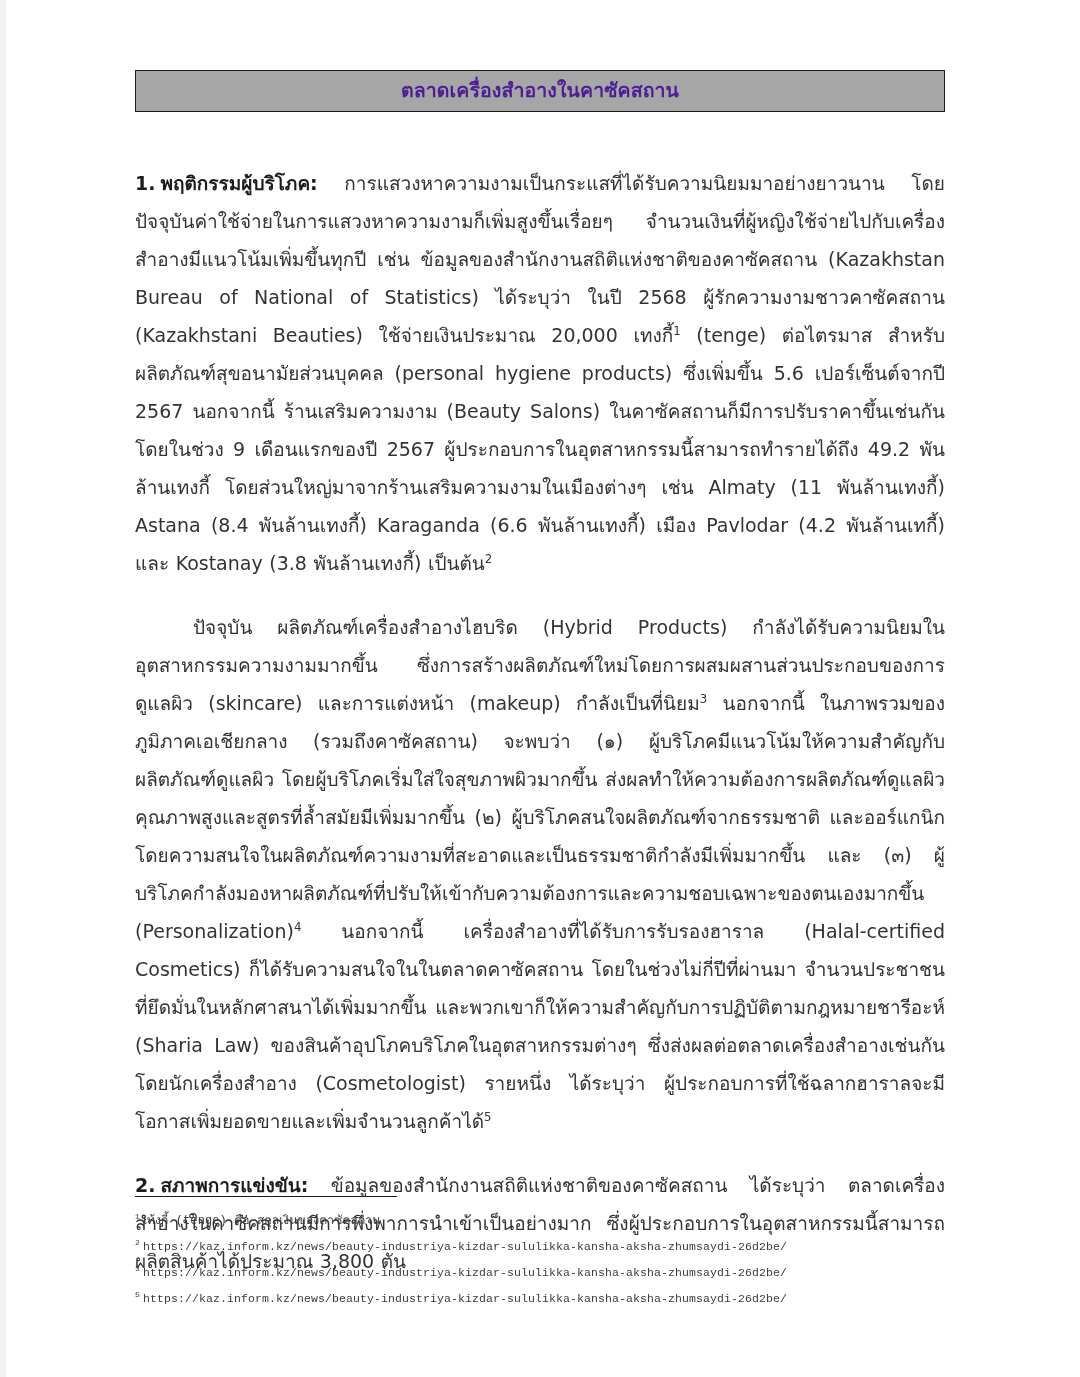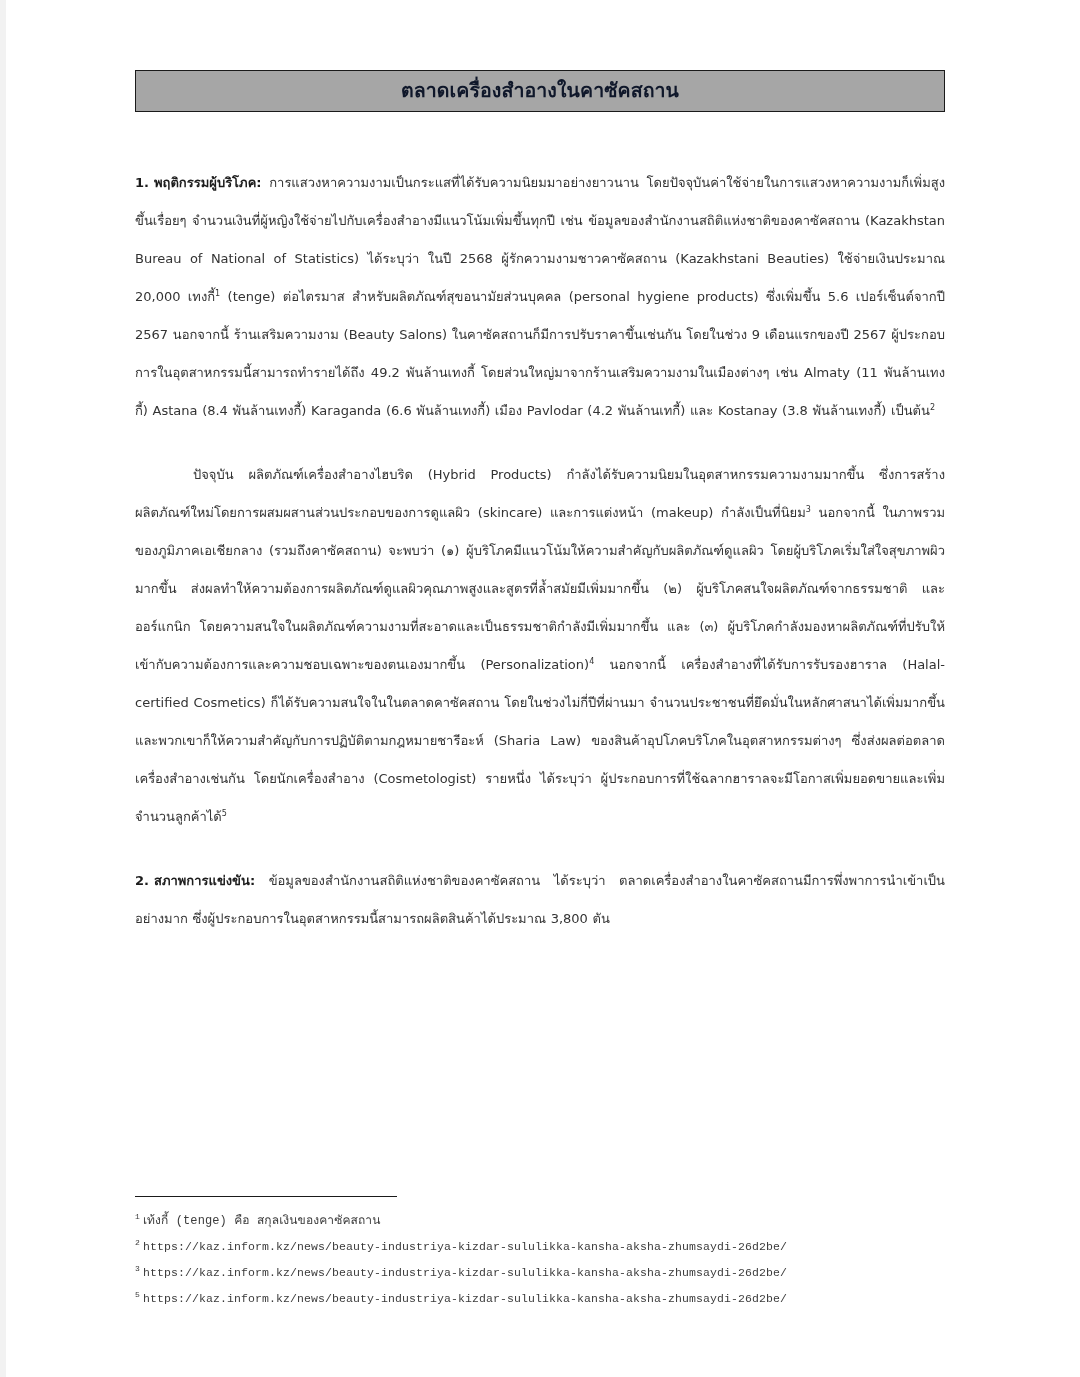--- a/index.html
+++ b/index.html
@@ -43,28 +43,28 @@
     height: 42px;
     display: flex;
     align-items: center;
     justify-content: center;
     box-sizing: border-box;
     margin-bottom: 52px;
   }
   .title-banner .title-text {
     font-size: 19.5px;
     font-weight: 700;
-    color: #0f172a;
+    color: #4c1d95;
     letter-spacing: 0.1px;
     line-height: 1;
   }
 
   
   .para {
-    font-size: 13px;
+    font-size: 19px;
     line-height: 38px;
     text-align: justify;
     text-justify: inter-word;
     color: #333333;
     margin: 0 0 22px 0;
     word-spacing: 0.5px;
   }
   .para.indent { text-indent: 58px; }
   .para.gap-top { margin-top: 26px; }
   .para b, .para .bold {

